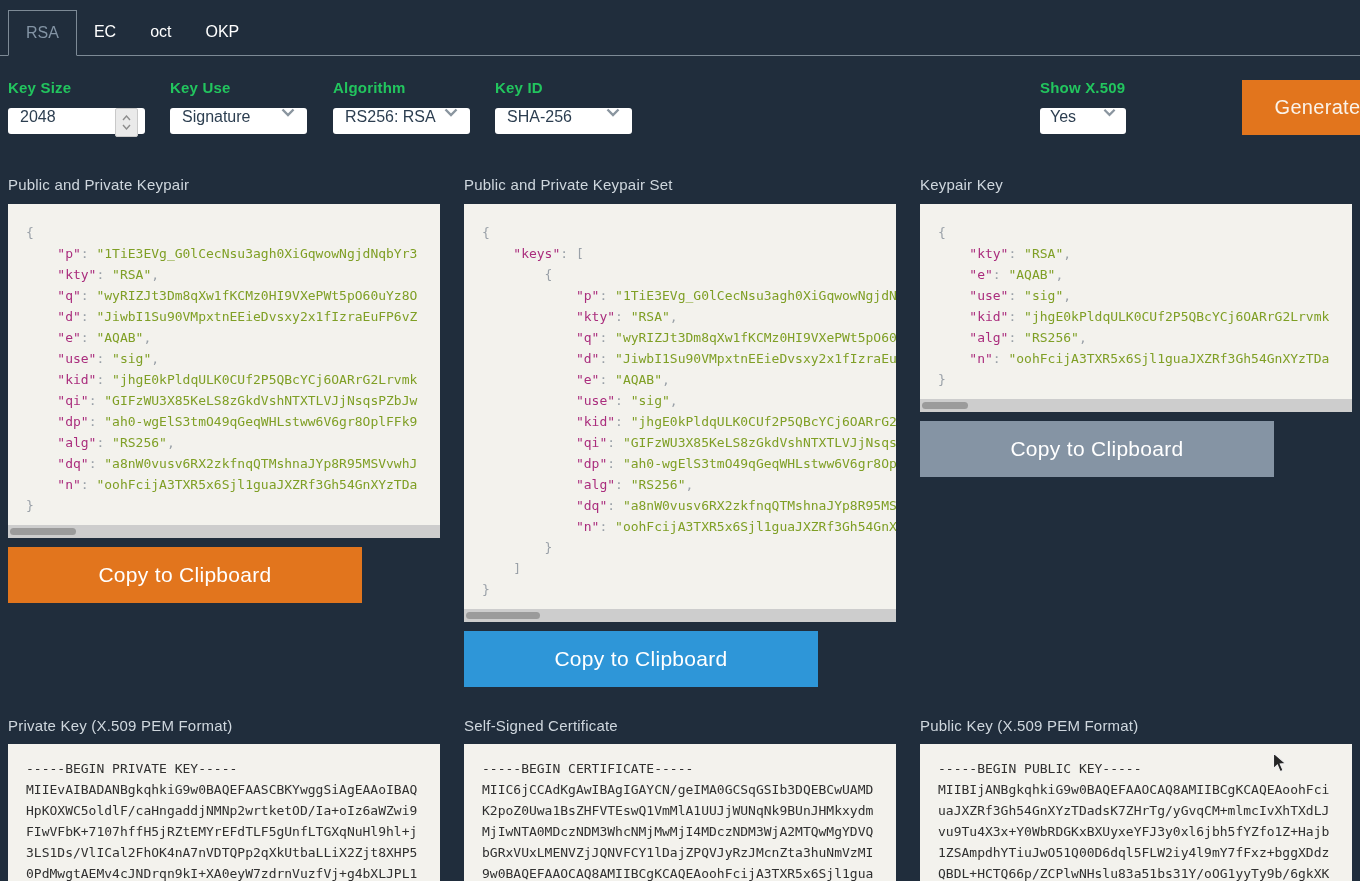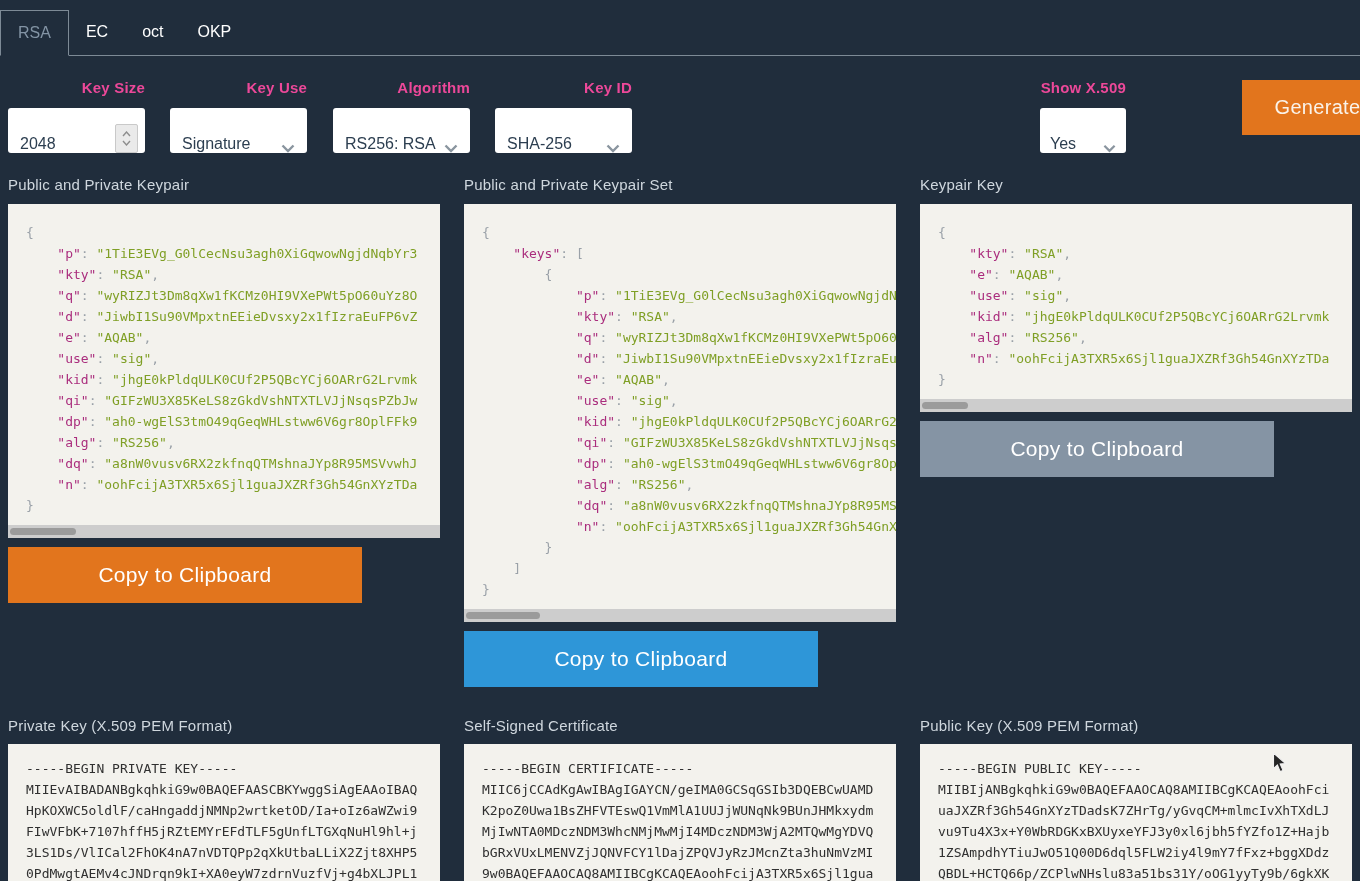--- a/index.html
+++ b/index.html
@@ -13,30 +13,30 @@
     --json-punct:#9aa1a8;
     --pem-text:#303030;
     --heading-text:#cfd7de;
     --border-line:#7d8a96;
   }
   html,body{margin:0;padding:0;}
   body{background:var(--background);font-family:"Liberation Sans",sans-serif;}
   .stage{position:relative;width:1360px;height:881px;overflow:hidden;background:var(--background);}
 
   
-  .tabbar{position:absolute;top:10px;left:0;width:1360px;display:flex;padding-left:0;
+  .tabbar{position:absolute;top:10px;left:0;width:1360px;display:flex;padding-left:8px;
           border-bottom:1px solid var(--border-line);box-sizing:border-box;}
   .tab{padding:12px 17px 13px 17px;font-size:16px;color:#ffffff;cursor:pointer;line-height:19px;}
   .tab.active{color:#8394a5;border:1px solid var(--border-line);border-bottom:1px solid var(--background);
           margin-bottom:-1px;background:var(--background);}
 
   
   .field{position:absolute;top:80px;}
-  .flabel{font-size:15px;font-weight:700;color:#ec4899;line-height:15px;margin-bottom:13px;letter-spacing:.2px;text-align:right;}
-  .control{height:45px;background:#fff;border-radius:3px;display:flex;align-items:flex-end;
+  .flabel{font-size:15px;font-weight:700;color:#22c55e;line-height:15px;margin-bottom:13px;letter-spacing:.2px;}
+  .control{height:26px;background:#fff;border-radius:3px;display:flex;align-items:flex-start;
            padding:0 12px;font-size:16px;color:#2c3e50;box-sizing:border-box;}
   .control .val{white-space:nowrap;overflow:hidden;}
   .chev{margin-left:auto;flex:none;}
   .spinner{margin-left:auto;width:21px;height:27px;background:#eaeaea;border:1px solid #c9c9c9;border-radius:2px;
            display:flex;flex-direction:column;align-items:center;justify-content:center;gap:3px;cursor:pointer;flex:none;}
   .generate{position:absolute;left:1202px;top:80px;width:151px;height:55px;background:var(--accent-orange);
             color:#faf3ea;font-size:20px;border:none;font-family:inherit;cursor:pointer;letter-spacing:.3px;margin-left:40px;}
 
   
   .ptitle{position:absolute;font-size:15px;color:var(--heading-text);letter-spacing:.2px;}

